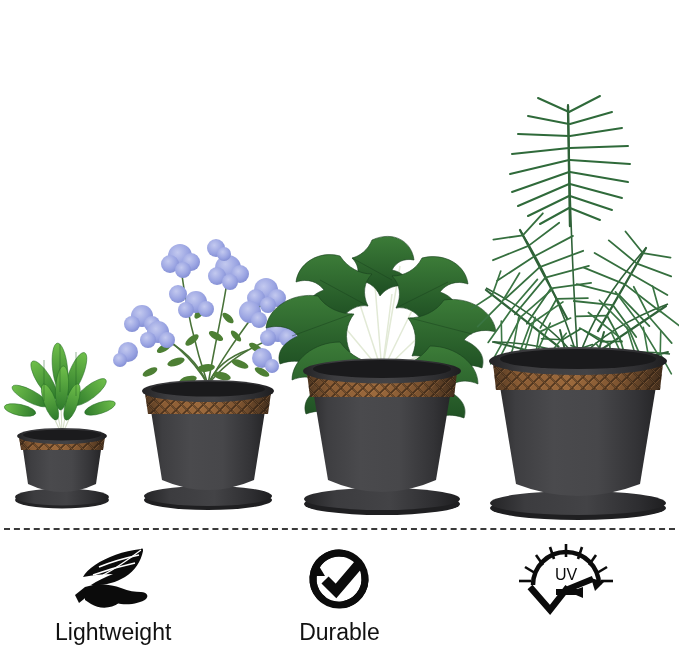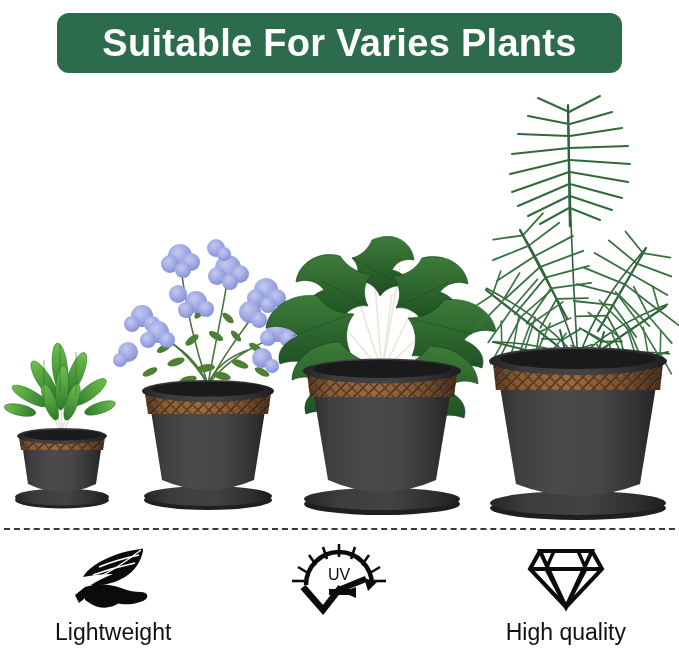--- a/index.html
+++ b/index.html
@@ -73,23 +73,20 @@
     color:#111111;
     line-height:1.1;
     white-space:nowrap;
   }
 </style>
 </head>
 <body>
 
 <div id="infographic">
 
-  <div class="banner">
-    <span class="banner-text">Suitable For Varies Plants</span>
-  </div>
 
   <div class="scene">
     <svg width="679" height="440" viewBox="0 0 679 440" xmlns="http://www.w3.org/2000/svg">
       <defs>
 
         <linearGradient id="potBody" x1="0" y1="0" x2="1" y2="0">
           <stop offset="0%" stop-color="#2b2b2d"></stop>
           <stop offset="12%" stop-color="#3e3e41"></stop>
           <stop offset="35%" stop-color="#4a4a4d"></stop>
           <stop offset="62%" stop-color="#47474a"></stop>
@@ -605,20 +602,31 @@
           <path d="M12 52 L22 44 L26 52 L16 60 Z" fill="#0b0b0b"></path>
           <path d="M22 44 C34 40 48 41 58 45 C66 48 72 49 78 49
                    C84 49 86 53 83 56 C78 60 68 62 58 61
                    C50 60 44 58 38 56 C44 58 50 60 56 60
                    C48 66 36 66 28 61 L22 57 Z" fill="#0b0b0b"></path>
         </svg>
       </div>
       <div class="feature-label">Lightweight</div>
     </div>
 
+    <div class="feature">
+      <div class="feature-icon">
+        <svg width="80" height="72" viewBox="0 0 80 72" xmlns="http://www.w3.org/2000/svg">
+          <path d="M14 36 A26 26 0 1 1 30 60" stroke="#0b0b0b" stroke-width="7" fill="none" stroke-linecap="butt" transform="rotate(170 40 36)"></path>
+          <circle cx="40" cy="36" r="26" stroke="#0b0b0b" stroke-width="7" fill="none" stroke-dasharray="140 36" transform="rotate(128 40 36)"></circle>
+          <path d="M14 33 L20 23 L26 33 Z" fill="#0b0b0b"></path>
+          <path d="M26 37 L37 48 L60 21" stroke="#0b0b0b" stroke-width="10" fill="none" stroke-linecap="butt" stroke-linejoin="miter"></path>
+        </svg>
+      </div>
+      <div class="feature-label">Durable</div>
+    </div>
 
     <div class="feature">
       <div class="feature-icon">
         <svg width="110" height="78" viewBox="0 0 110 78" xmlns="http://www.w3.org/2000/svg">
 
           <g stroke="#0b0b0b" stroke-width="2.6" stroke-linecap="butt">
             <path d="M55 4 L55 17"></path>
             <path d="M39 7 L43 19"></path>
               <path d="M71 7 L67 19"></path>
             <path d="M25 15 L32 25"></path>
@@ -635,29 +643,15 @@
 
           <path d="M19 47 L39 70 L57 47" stroke="#0b0b0b" stroke-width="6.5" fill="none" stroke-linejoin="miter" stroke-linecap="butt"></path>
           <path d="M45 52 L66 52 L66 52" stroke="#0b0b0b" stroke-width="6" fill="none"></path>
           <path d="M58 52 L72 47 L72 58 Z" fill="#0b0b0b"></path>
           <path d="M57 49 L84 49" stroke="#0b0b0b" stroke-width="6" fill="none" transform="rotate(-22 57 49)"></path>
           <path d="M80 38 L93 42 L84 51 Z" fill="#0b0b0b"></path>
         </svg>
       </div>
     </div>
 
-    <div class="feature">
-      <div class="feature-icon">
-        <svg width="84" height="72" viewBox="0 0 84 72" xmlns="http://www.w3.org/2000/svg">
-          <path d="M16 8 L68 8 L42 64 Z" stroke="#0b0b0b" stroke-width="4" fill="none" stroke-linejoin="miter"></path>
-          <path d="M6 26 L78 26" stroke="#0b0b0b" stroke-width="4" fill="none"></path>
-          <path d="M16 8 L6 26 L42 64 L78 26 L68 8" stroke="#0b0b0b" stroke-width="4" fill="none" stroke-linejoin="miter"></path>
-          <path d="M30 8 L22 26" stroke="#0b0b0b" stroke-width="3.4" fill="none"></path>
-          <path d="M54 8 L62 26" stroke="#0b0b0b" stroke-width="3.4" fill="none"></path>
-          <path d="M22 26 L42 64 L62 26" stroke="#0b0b0b" stroke-width="3.4" fill="none"></path>
-          <path d="M42 8 L42 26" stroke="#0b0b0b" stroke-width="0" fill="none"></path>
-        </svg>
-      </div>
-      <div class="feature-label">High quality</div>
-    </div>
 
   </div>
 </div>
 
 </body></html>

